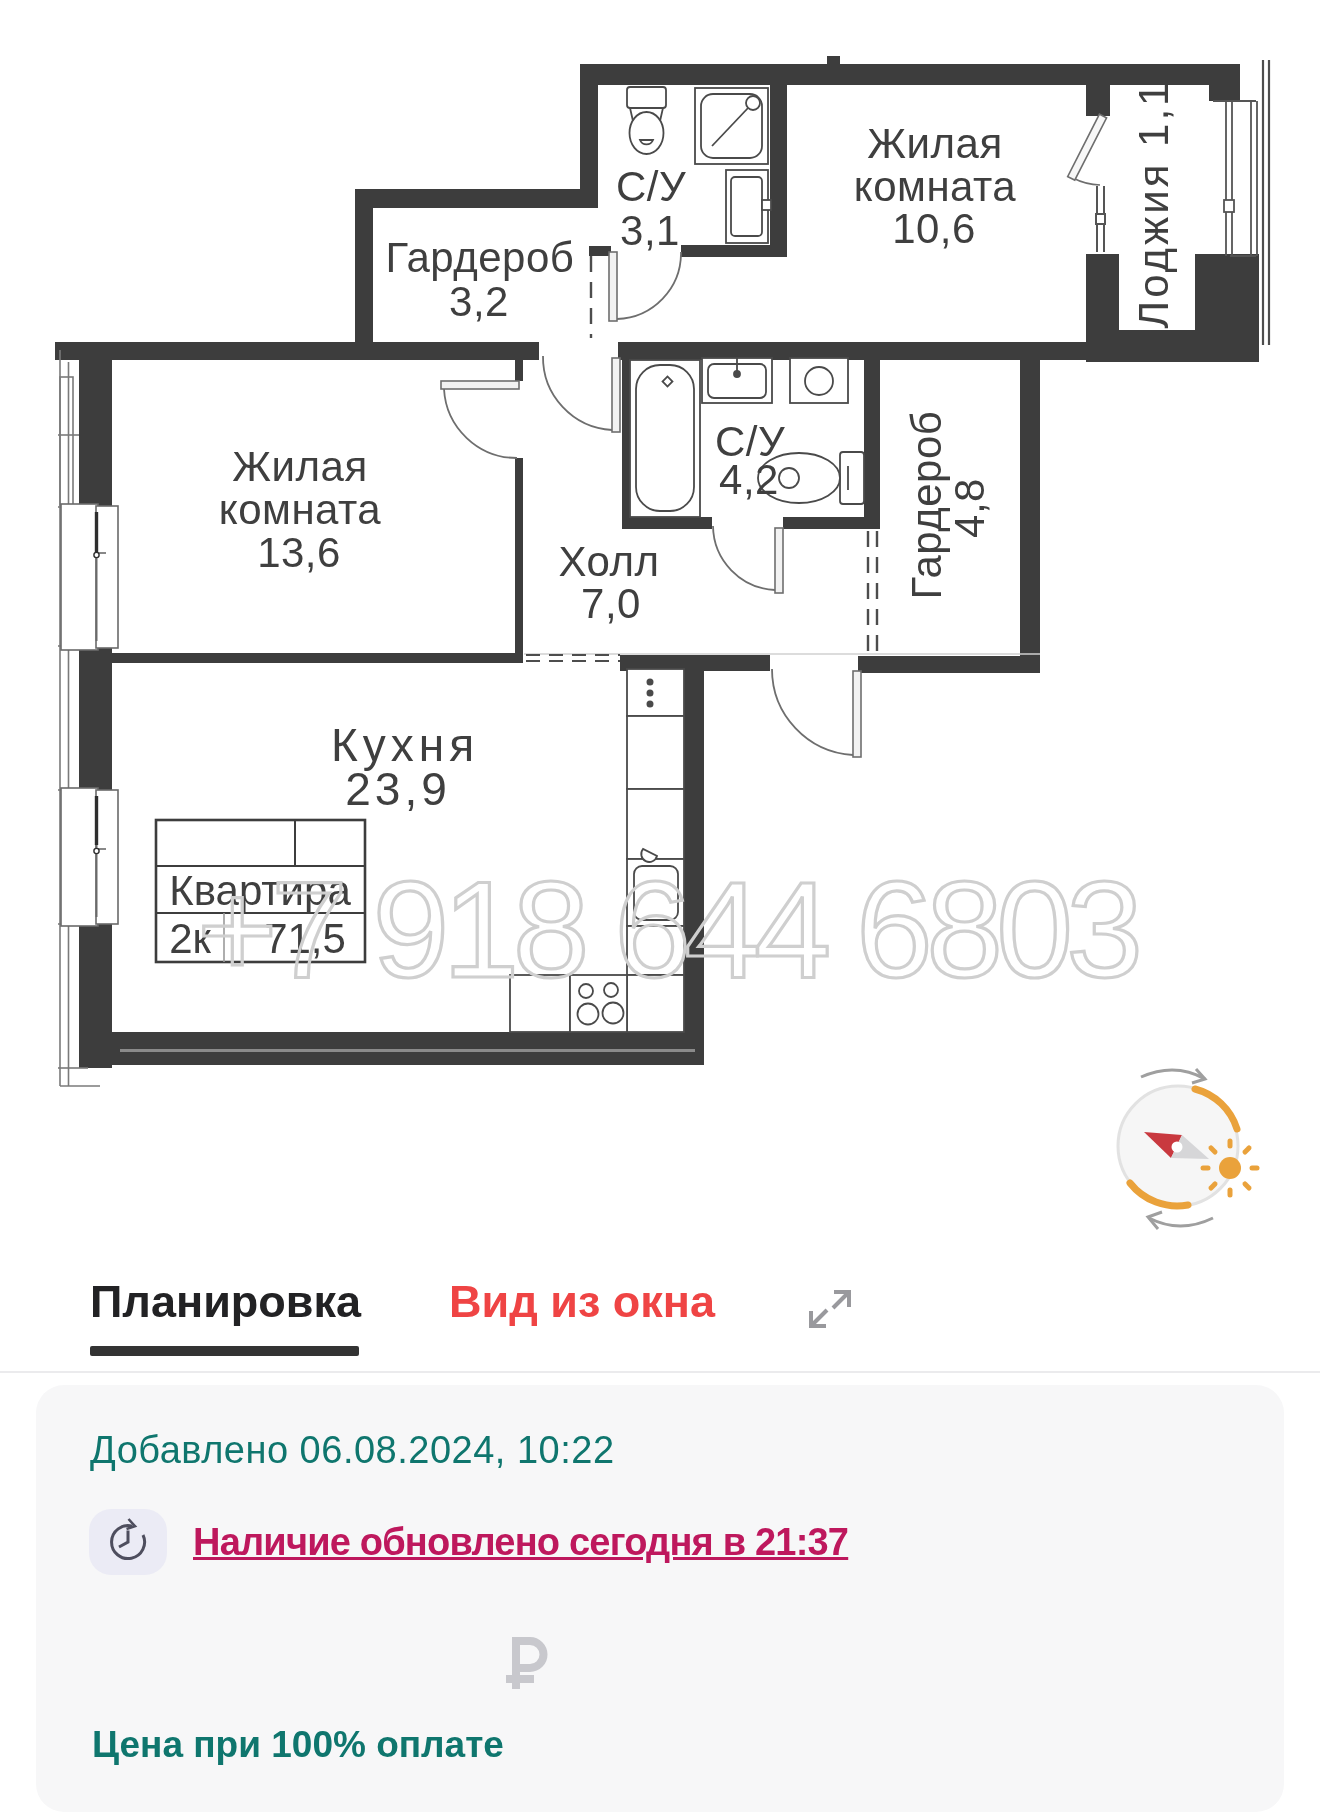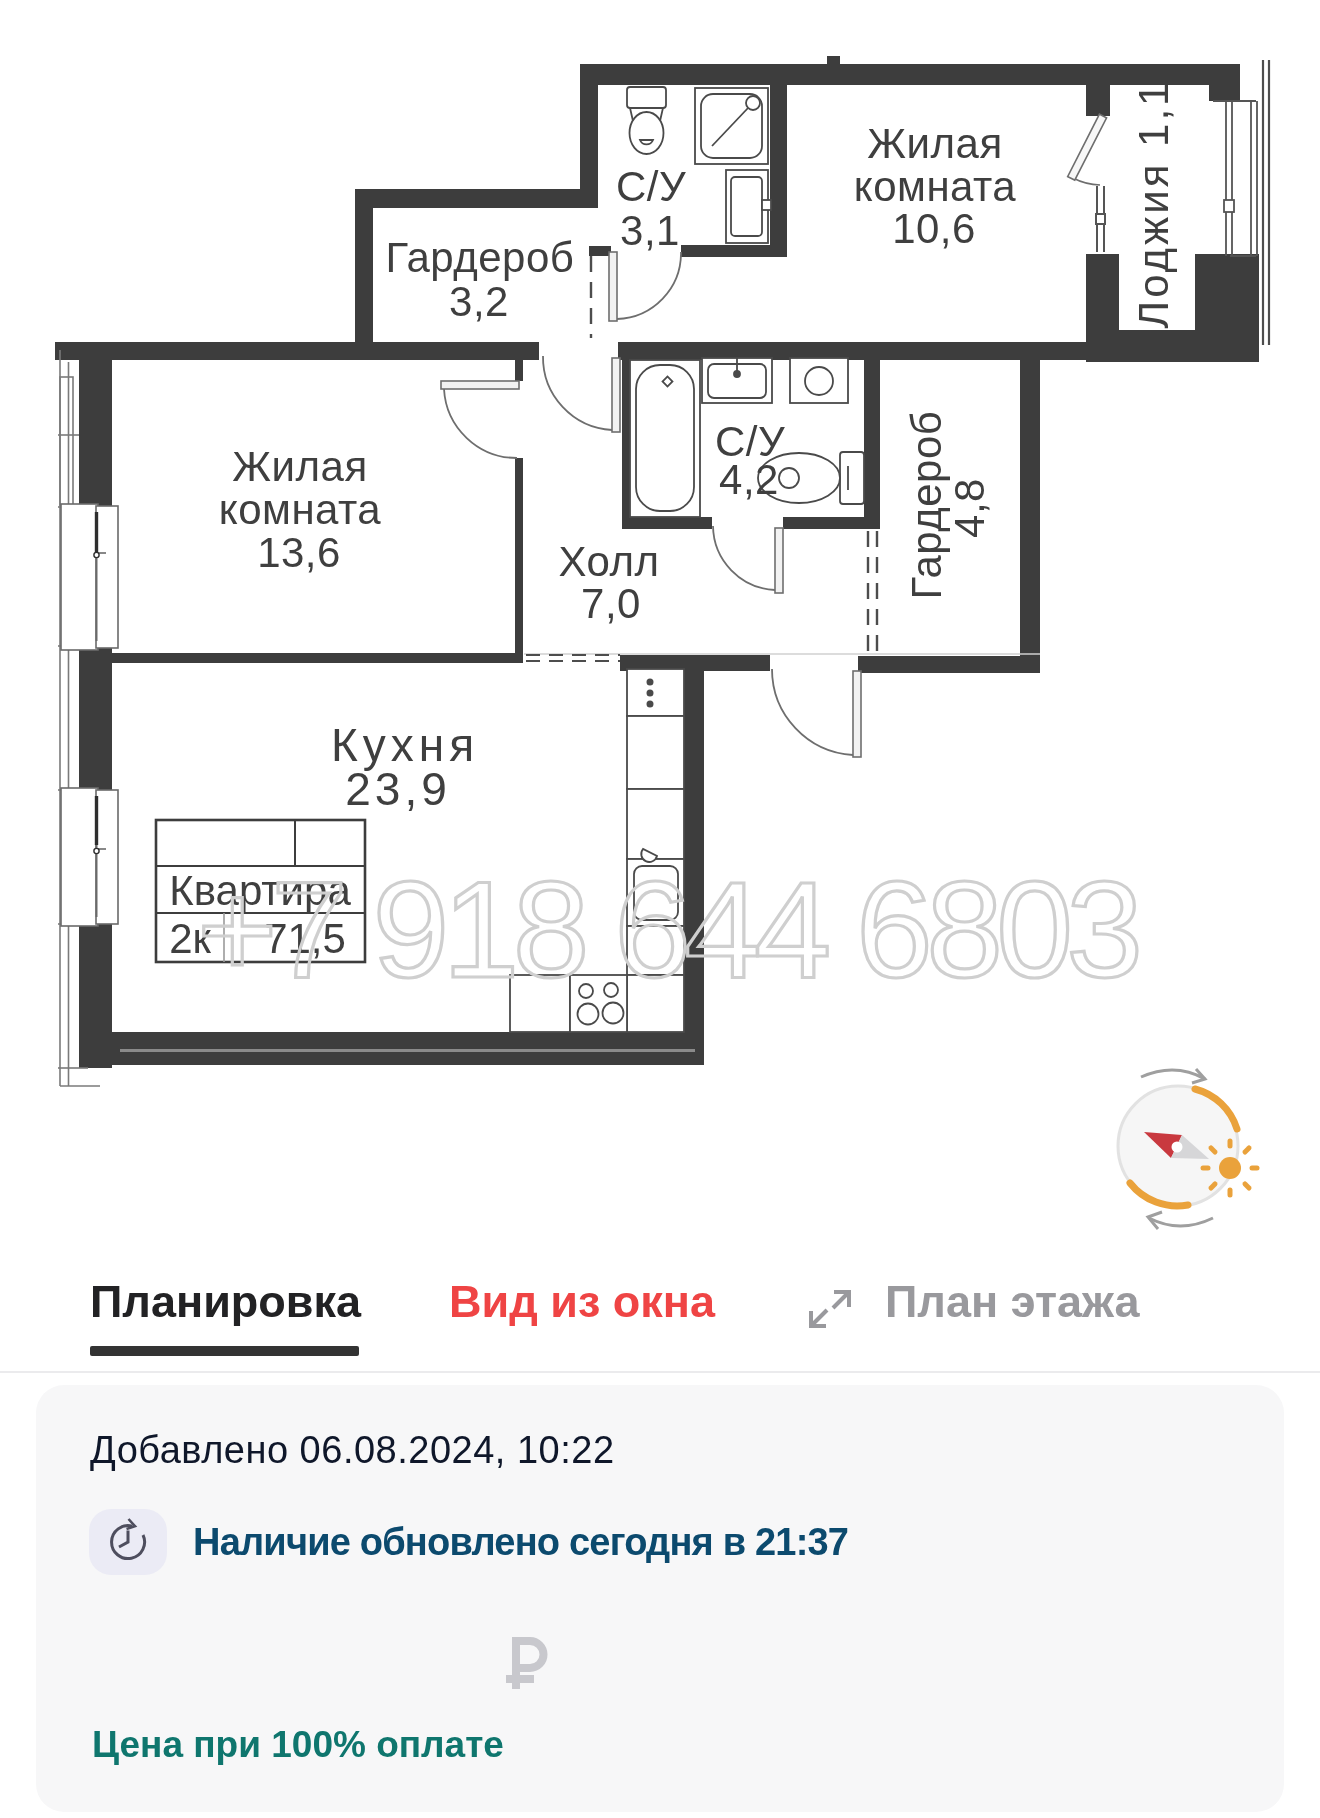--- a/index.html
+++ b/index.html
@@ -338,39 +338,38 @@
 
   <svg class="abs" style="left:805px;top:22px;" width="50" height="50" viewBox="0 0 50 50">
     <g stroke="#99999d" stroke-width="4" fill="none">
       <path d="M 29 8 L 44 8 L 44 23"></path>
       <path d="M 44 8 L 28 24"></path>
       <path d="M 21 42 L 6 42 L 6 27"></path>
       <path d="M 6 42 L 22 26"></path>
     </g>
   </svg>
 
-  <div class="abs" style="left:885px;top:14px;font-size:45px;font-weight:bold;color:#99999d;">План этажа</div>
 </div>
 
 <div class="abs" style="left:0;top:1371px;width:1320px;height:2px;background:#ebebed;"></div>
 
 <div class="abs" style="left:36px;top:1385px;width:1248px;height:427px;background:#f7f7f8;border-radius:28px;">
 
-  <div class="abs" style="left:54px;top:44px;font-size:38px;color:#0f172a;letter-spacing:0.5px;">Добавлено 06.08.2024, 10:22</div>
+  <div class="abs" style="left:54px;top:44px;font-size:38px;color:#0f766e;letter-spacing:0.5px;">Добавлено 06.08.2024, 10:22</div>
 
   <div class="abs" style="left:53px;top:124px;width:78px;height:66px;background:#ebebf5;border-radius:22px;"></div>
   <svg class="abs" style="left:53px;top:124px;" width="78" height="66" viewBox="0 0 78 66">
     <g fill="none" stroke="#4e4e5e" stroke-width="3">
       <path d="M 54 26 A 16.5 16.5 0 1 1 43.3 17.1"></path>
       <path d="M 39 21.5 L 39 33 L 30 38"></path>
       <path d="M 39.5 10 L 46 17.2 L 37.5 20" stroke-width="2.6"></path>
     </g>
   </svg>
 
-  <div class="abs" style="left:157px;top:136px;font-size:38px;font-weight:bold;color:#0c4a6e;letter-spacing:-0.8px;">Наличие обновлено сегодня в 21:37</div>
+  <div class="abs" style="left:157px;top:136px;font-size:38px;font-weight:bold;color:#be185d;letter-spacing:-0.8px;text-decoration:underline;">Наличие обновлено сегодня в 21:37</div>
 
 
   <svg class="abs" style="left:468px;top:252px;" width="50" height="52" viewBox="0 0 50 52">
     <g fill="none" stroke="#c8c8cd" stroke-width="8">
       <path d="M 12 52 L 12 4 L 26 4 A 13.5 13.5 0 0 1 26 31 L 12 31"></path>
       <line x1="2" y1="42" x2="30" y2="42"></line>
     </g>
   </svg>
 
   <div class="abs" style="left:56px;top:339px;font-size:37px;font-weight:bold;color:#0f766e;">Цена при 100% оплате</div>

